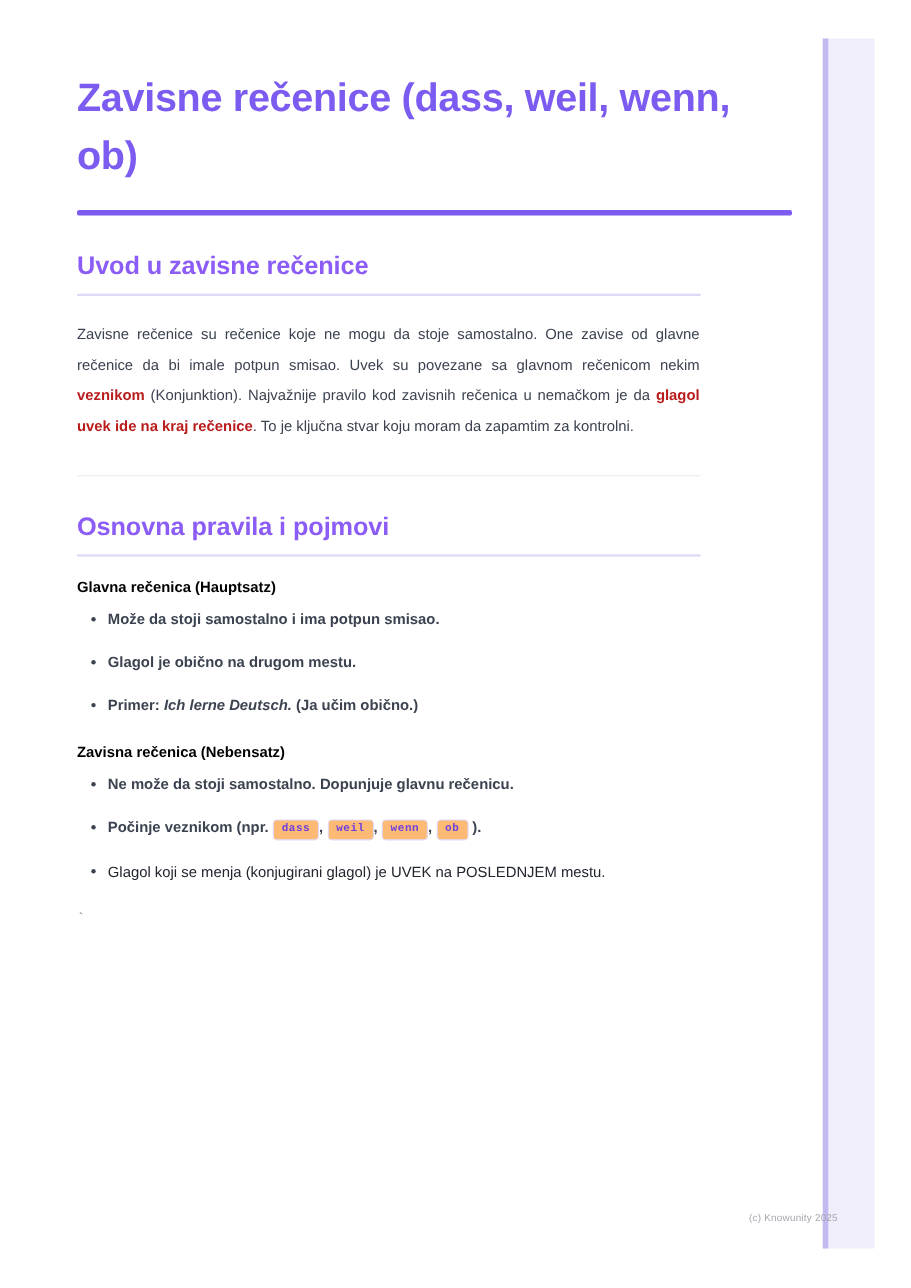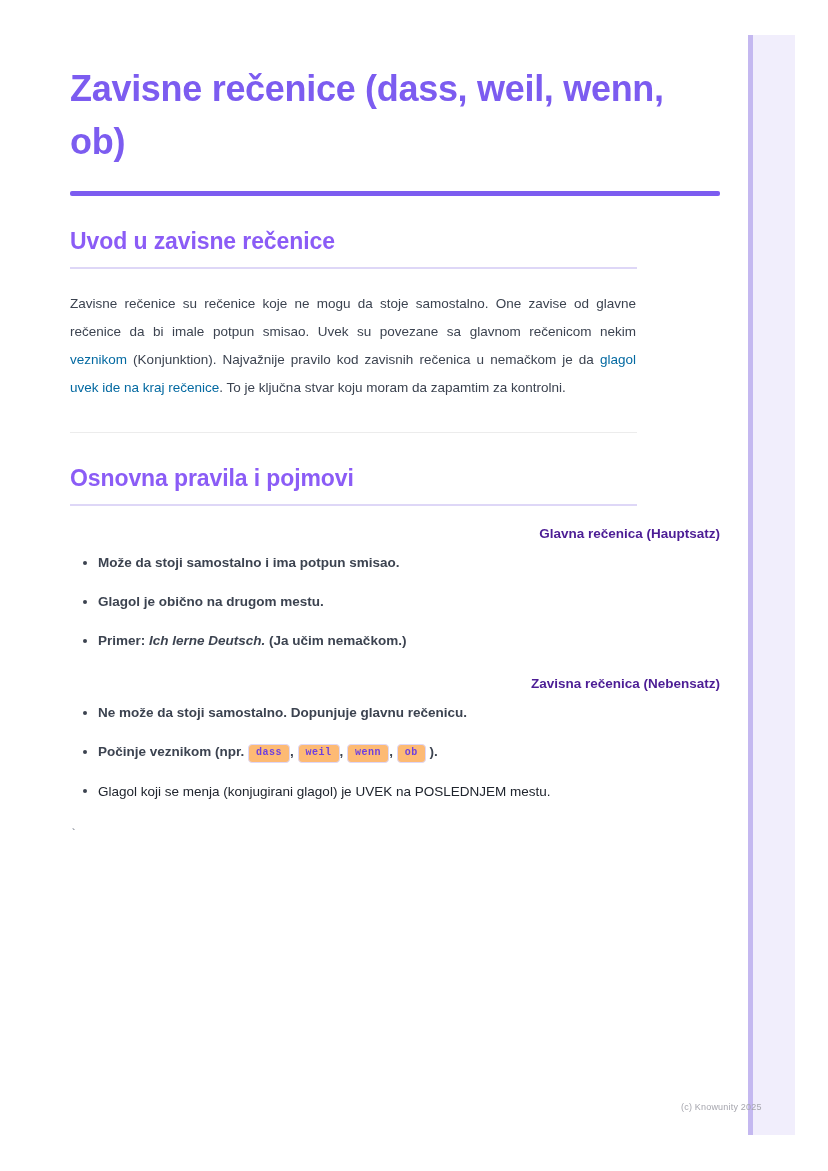--- a/index.html
+++ b/index.html
@@ -91,37 +91,36 @@
 
   .body-paragraph {
     margin: 21px 0 0 0;
     width: 566px;
     font-size: 13.5px;
     line-height: 2.09;
     color: #3c4350;
     text-align: justify;
   }
   .body-paragraph b {
-    font-weight: normal;
-    color: #0369a1;
+    font-weight: bold;
+    color: #b91c1c;
   }
 
   .soft-divider {
     margin-top: 30px;
     width: 567px;
     height: 1px;
     background: #ececec;
   }
 
   .sub-heading {
     font-size: 13.5px;
     font-weight: bold;
-    color: #4c1d95;
-    margin: 0;
-    text-align: right;
+    color: #000000;
+    margin: 0;
   }
 
   ul.bullets {
     list-style: none;
     margin: 12px 0 0 0;
     padding: 0;
   }
   ul.bullets li {
     position: relative;
     padding-left: 28px;
@@ -207,21 +206,21 @@
 
     <div class="section">
       <h2 class="section-heading">Osnovna pravila i pojmovi</h2>
       <div class="section-rule"></div>
 
       <div style="margin-top:20px;">
         <div class="sub-heading">Glavna rečenica (Hauptsatz)</div>
         <ul class="bullets">
           <li><span>Može da stoji samostalno i ima potpun smisao.</span></li>
           <li><span>Glagol je obično na drugom mestu.</span></li>
-          <li><span>Primer: </span><i>Ich lerne Deutsch.</i><span> (Ja učim nemačkom.)</span></li>
+          <li><span>Primer: </span><i>Ich lerne Deutsch.</i><span> (Ja učim obično.)</span></li>
         </ul>
       </div>
 
       <div style="margin-top:24px;">
         <div class="sub-heading">Zavisna rečenica (Nebensatz)</div>
         <ul class="bullets">
           <li><span>Ne može da stoji samostalno. Dopunjuje glavnu rečenicu.</span></li>
           <li><span>Počinje veznikom (npr. </span><span id="chip-host"><code class="chip">dass</code><span>, </span><code class="chip">weil</code><span>, </span><code class="chip">wenn</code><span>, </span><code class="chip">ob</code><span> </span></span><span>).</span></li>
           <li class="strong-item"><span>Glagol koji se menja (konjugirani glagol) je UVEK na POSLEDNJEM mestu.</span></li>
         </ul>

